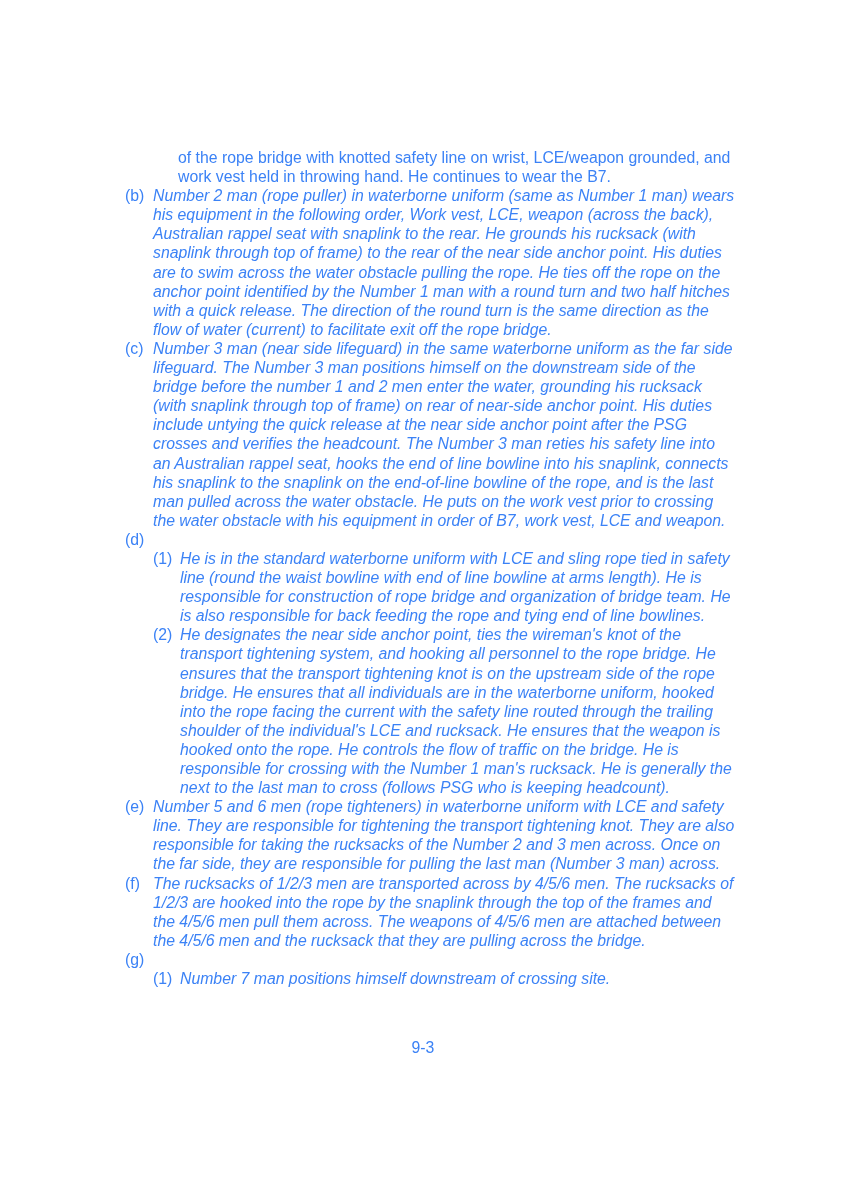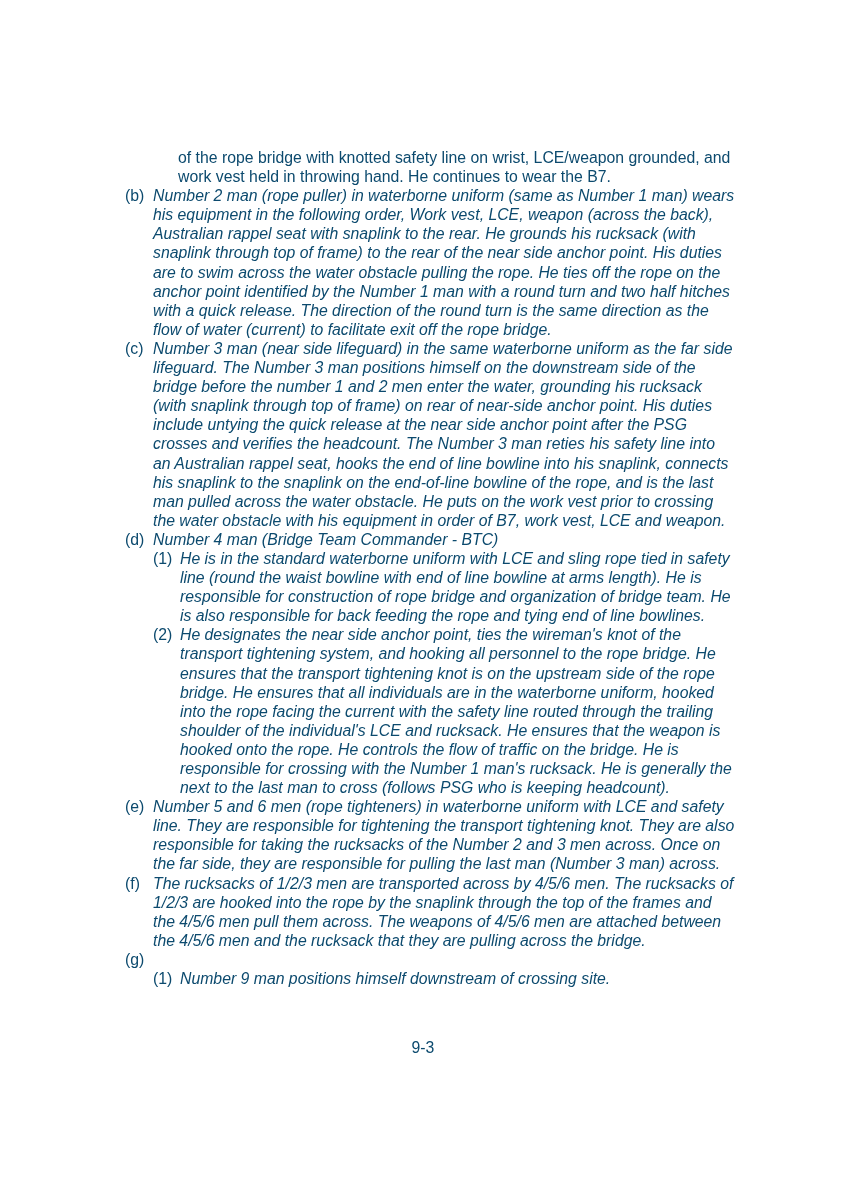--- a/index.html
+++ b/index.html
@@ -7,21 +7,21 @@
     padding: 0;
     background: #ffffff;
   }
   .page {
     position: relative;
     width: 784px;
     height: 1197px;
     background: #ffffff;
     overflow: hidden;
     font-family: "Liberation Sans", "DejaVu Sans", sans-serif;
-    color: #0c4a6e;
+    color: #3b82f6;
   }
   .content {
     position: absolute;
     top: 148px;
     left: 0;
     width: 846px;
     font-size: 15.8px;
     line-height: 19.1px;
   }
   .para {
@@ -86,21 +86,20 @@
 include untying the quick release at the near side anchor point after the PSG
 crosses and verifies the headcount. The Number 3 man reties his safety line into
 an Australian rappel seat, hooks the end of line bowline into his snaplink, connects
 his snaplink to the snaplink on the end-of-line bowline of the rope, and is the last
 man pulled across the water obstacle. He puts on the work vest prior to crossing
 the water obstacle with his equipment in order of B7, work vest, LCE and weapon.</div>
     </div>
 
     <div class="para p1">
       <span class="label">(d)</span>
-      <div class="text">Number 4 man (Bridge Team Commander - BTC)</div>
     </div>
 
     <div class="para p2">
       <span class="label">(1)</span>
       <div class="text">He is in the standard waterborne uniform with LCE and sling rope tied in safety
 line (round the waist bowline with end of line bowline at arms length). He is
 responsible for construction of rope bridge and organization of bridge team. He
 is also responsible for back feeding the rope and tying end of line bowlines.</div>
     </div>
 
@@ -132,19 +131,19 @@
 the 4/5/6 men pull them across. The weapons of 4/5/6 men are attached between
 the 4/5/6 men and the rucksack that they are pulling across the bridge.</div>
     </div>
 
     <div class="para p1">
       <span class="label">(g)</span>
     </div>
 
     <div class="para p2">
       <span class="label">(1)</span>
-      <div class="text">Number 9 man positions himself downstream of crossing site.</div>
+      <div class="text">Number 7 man positions himself downstream of crossing site.</div>
     </div>
 
     <div class="footer">9-3</div>
 
   </div>
 </div>
 
 </body></html>

